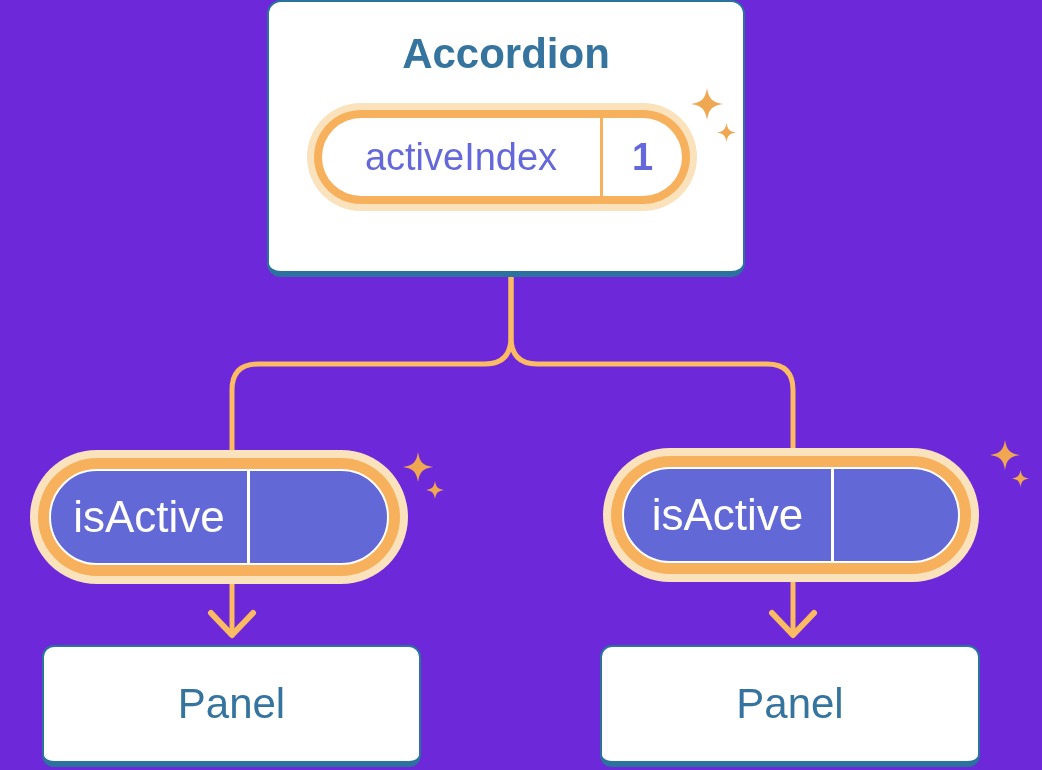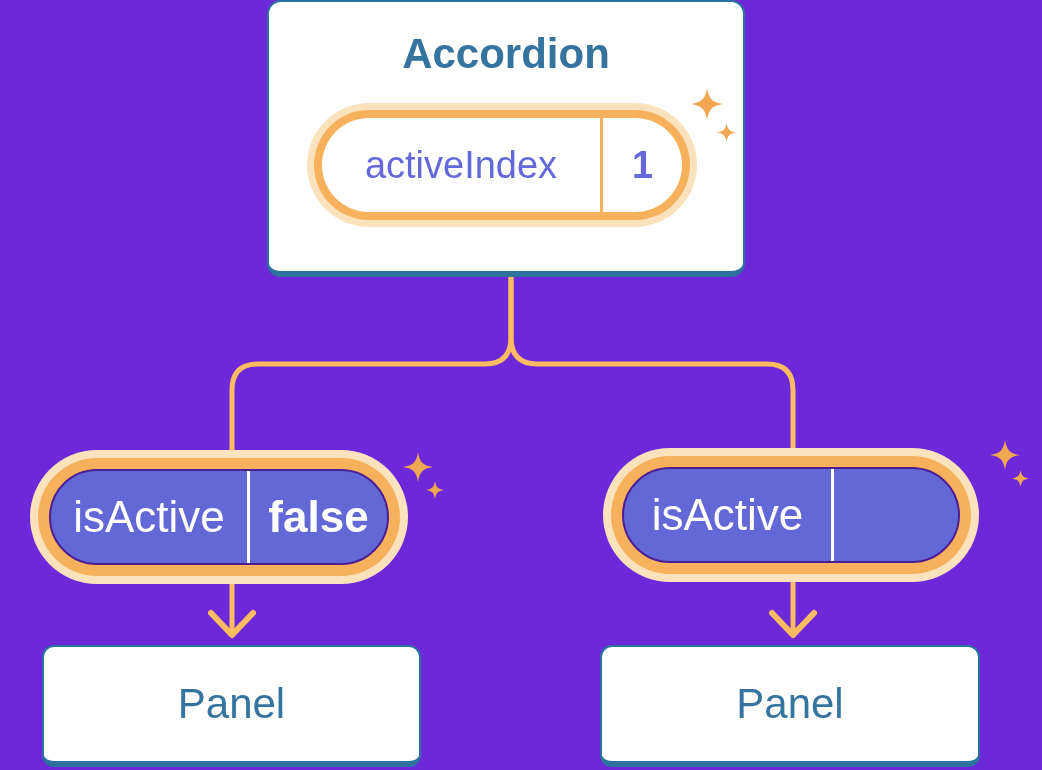--- a/index.html
+++ b/index.html
@@ -34,31 +34,31 @@
   .pill-glow {
     position:absolute; background:#FAE2BC; border-radius:999px;
   }
   .pill-ring { background:#F7B15D; border-radius:999px; }
   .pill-inner {
     border-radius:999px; display:flex; align-items:stretch; overflow:hidden;
   }
   
   .pill-light.pill-glow { left:307px; top:103px; padding:7px; }
   .pill-light .pill-ring { padding:8px; }
-  .pill-light .pill-inner { background:#ffffff; width:360px; height:94px; }
+  .pill-light .pill-inner { background:#ffffff; width:360px; height:78px; }
   .pill-light .cell { display:flex; align-items:center; justify-content:center; }
   .pill-light .cell-name  { width:278px; font-size:38px; color:#6468DA; }
   .pill-light .divider    { width:3px; background:#F7B15D; }
   .pill-light .cell-value { flex:1; font-size:38px; font-weight:700; color:#6468DA; }
 
   
   .pill-dark.pill-glow { padding:8px; }
   .pill-dark .pill-ring { padding:11px; }
   .pill-dark .pill-inner {
-    background:#6269D6; border:2px solid #4c1d95; height:96px;
+    background:#6269D6; border:2px solid #ffffff; height:96px;
   }
   .pill-dark .cell { display:flex; align-items:center; justify-content:center; }
   .pill-dark .cell-name  { font-size:44px; color:#ffffff; }
   .pill-dark .divider    { width:3px; background:#ffffff; }
   .pill-dark .cell-value { flex:1; font-size:44px; font-weight:700; color:#ffffff; }
 
   .pill-false.pill-glow { left:30px; top:450px; }
   .pill-false .pill-inner { width:340px; }
   .pill-false .cell-name { width:196px; }
 
@@ -93,21 +93,20 @@
         <div class="cell cell-value">1</div>
       </div>
     </div>
   </div>
 
   <div class="pill-glow pill-dark pill-false">
     <div class="pill-ring">
       <div class="pill-inner">
         <div class="cell cell-name">isActive</div>
         <div class="divider"></div>
-        <div class="cell cell-value">false</div>
       </div>
     </div>
   </div>
 
   <div class="pill-glow pill-dark pill-true">
     <div class="pill-ring">
       <div class="pill-inner">
         <div class="cell cell-name">isActive</div>
         <div class="divider"></div>
       </div>

